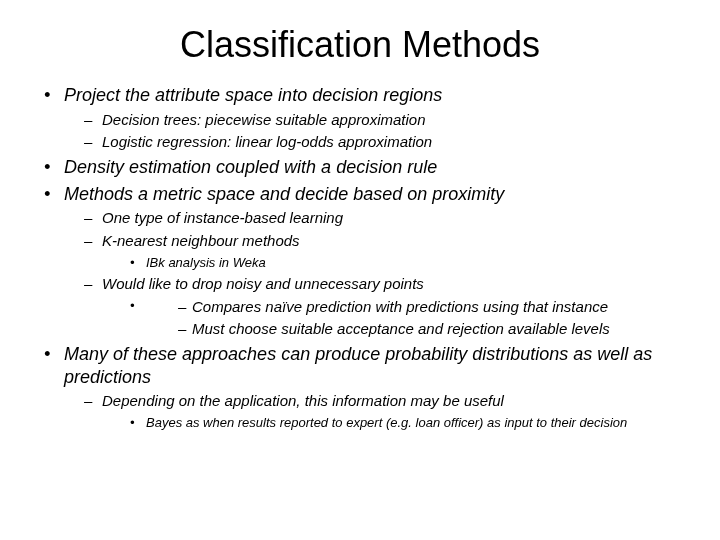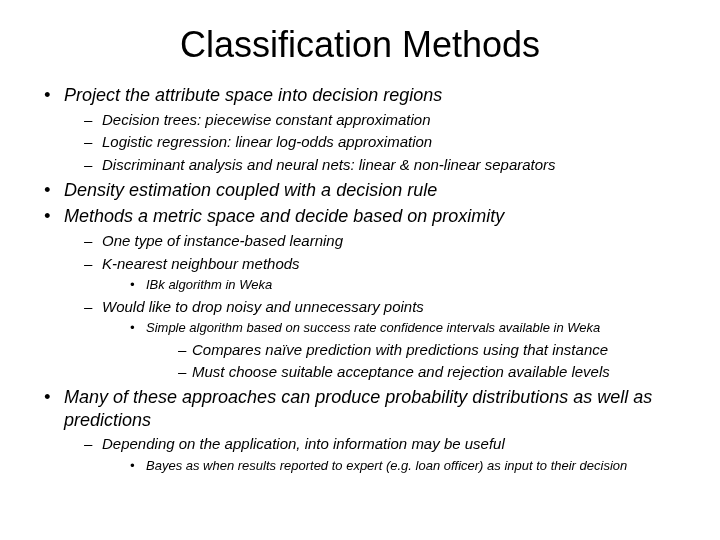--- a/index.html
+++ b/index.html
@@ -94,60 +94,58 @@
 <body>
 
 <div class="slide">
   <div class="title">Classification Methods</div>
 
   <ul class="l1">
 
     <li>
       <span>Project the attribute space into decision regions</span>
       <ul class="l2">
-        <li><span>Decision trees: piecewise constant approximation</span></li>
+        <li><span>Decision trees: piecewise suitable approximation</span></li>
         <li><span>Logistic regression: linear log-odds approximation</span></li>
-        <li><span>Discriminant analysis and neural nets: linear &amp; non-linear separators</span></li>
       </ul>
     </li>
 
     <li>
       <span>Density estimation coupled with a decision rule</span>
     </li>
 
     <li>
       <span>Methods a metric space and decide based on proximity</span>
       <ul class="l2">
         <li><span>One type of instance-based learning</span></li>
         <li>
           <span>K-nearest neighbour methods</span>
           <ul class="l3">
-            <li><span>IBk algorithm in Weka</span></li>
+            <li><span>IBk analysis in Weka</span></li>
           </ul>
         </li>
         <li>
           <span>Would like to drop noisy and unnecessary points</span>
           <ul class="l3">
             <li>
-              <span>Simple algorithm based on success rate confidence intervals available in Weka</span>
               <ul class="l4">
                 <li><span>Compares naïve prediction with predictions using that instance</span></li>
                 <li><span>Must choose suitable acceptance and rejection available levels</span></li>
               </ul>
             </li>
           </ul>
         </li>
       </ul>
     </li>
 
     <li>
       <span>Many of these approaches can produce probability distributions as well as predictions</span>
       <ul class="l2">
         <li>
-          <span>Depending on the application, into information may be useful</span>
+          <span>Depending on the application, this information may be useful</span>
           <ul class="l3">
             <li><span>Bayes as when results reported to expert (e.g. loan officer) as input to their decision</span></li>
           </ul>
         </li>
       </ul>
     </li>
 
   </ul>
 </div>
 

